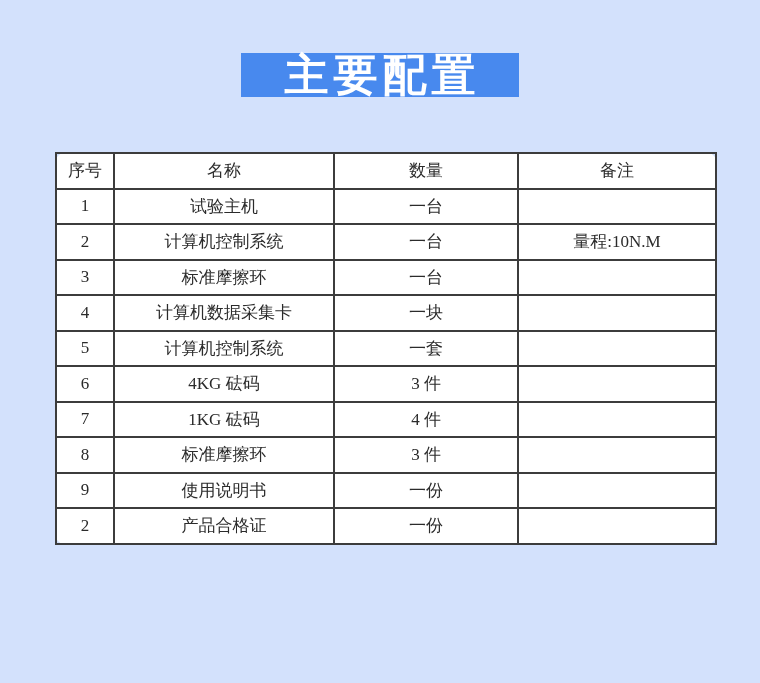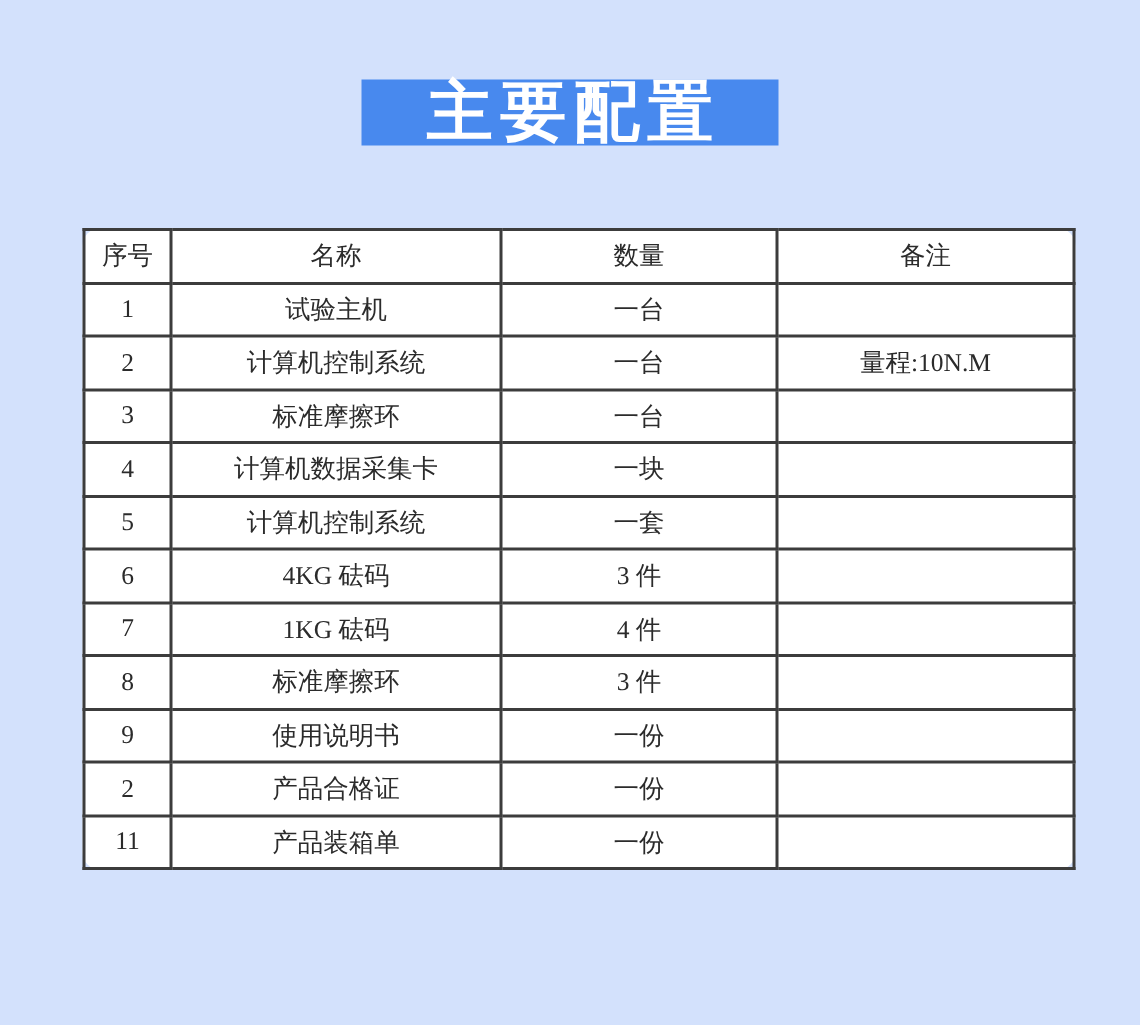--- a/index.html
+++ b/index.html
@@ -177,22 +177,16 @@
           <td>使用说明书</td>
           <td>一份</td>
           <td></td>
         </tr>
         <tr>
           <td>2</td>
           <td>产品合格证</td>
           <td>一份</td>
           <td></td>
         </tr>
-        <tr>
-          <td>11</td>
-          <td>产品装箱单</td>
-          <td>一份</td>
-          <td></td>
-        </tr>
       </tbody>
   </table>
 
 </div>
 
 </body></html>

